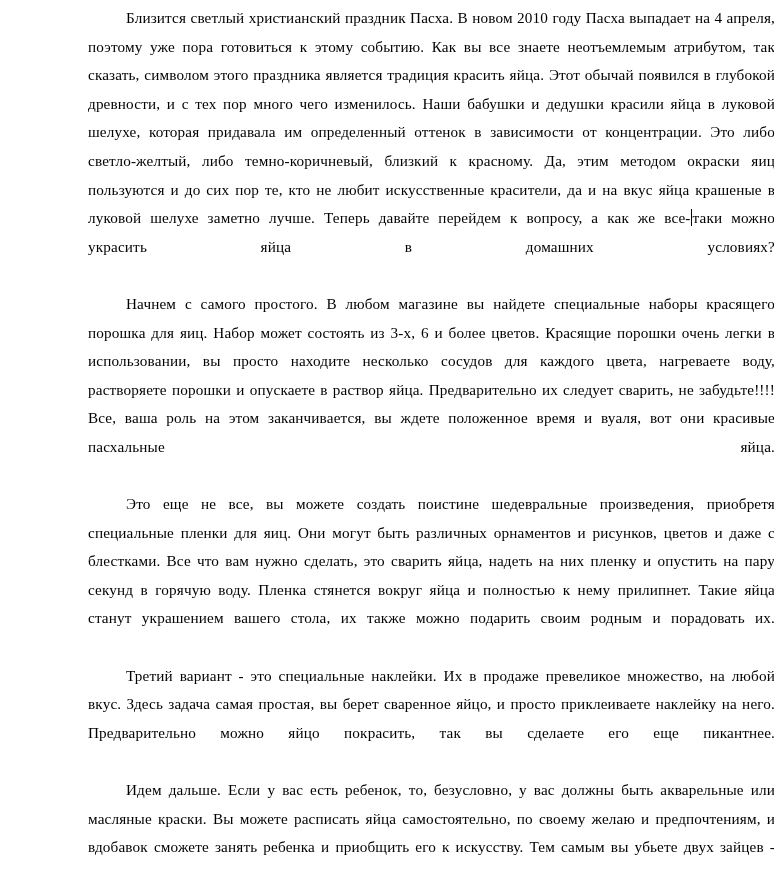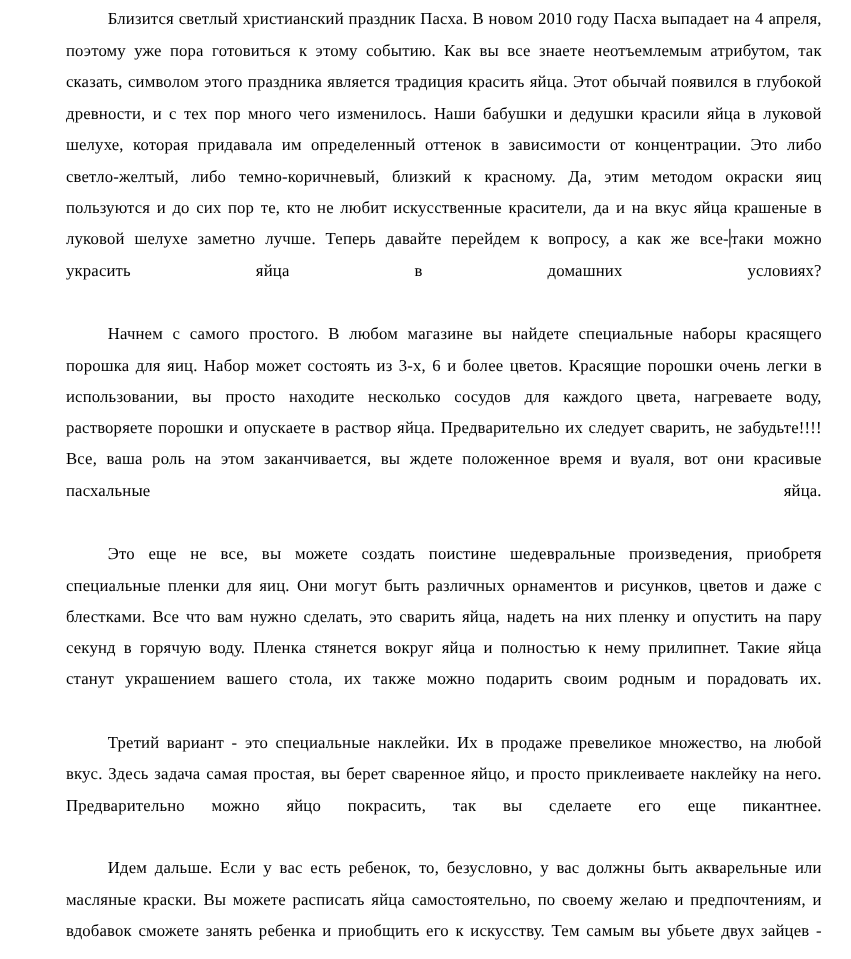--- a/index.html
+++ b/index.html
@@ -17,21 +17,21 @@
     color: #000000;
     -webkit-font-smoothing: none;
   }
 
   #document-page {
     position: relative;
     width: 774px;
     height: 872px;
     background: #ffffff;
     box-sizing: border-box;
-    padding: 4px 24px 0 60px;
+    padding: 4px 24px 0 88px;
   }
 
   #document-body {
     width: 687px;
   }
 
   .para {
     margin: 0;
     padding: 0;
     text-align: justify;

